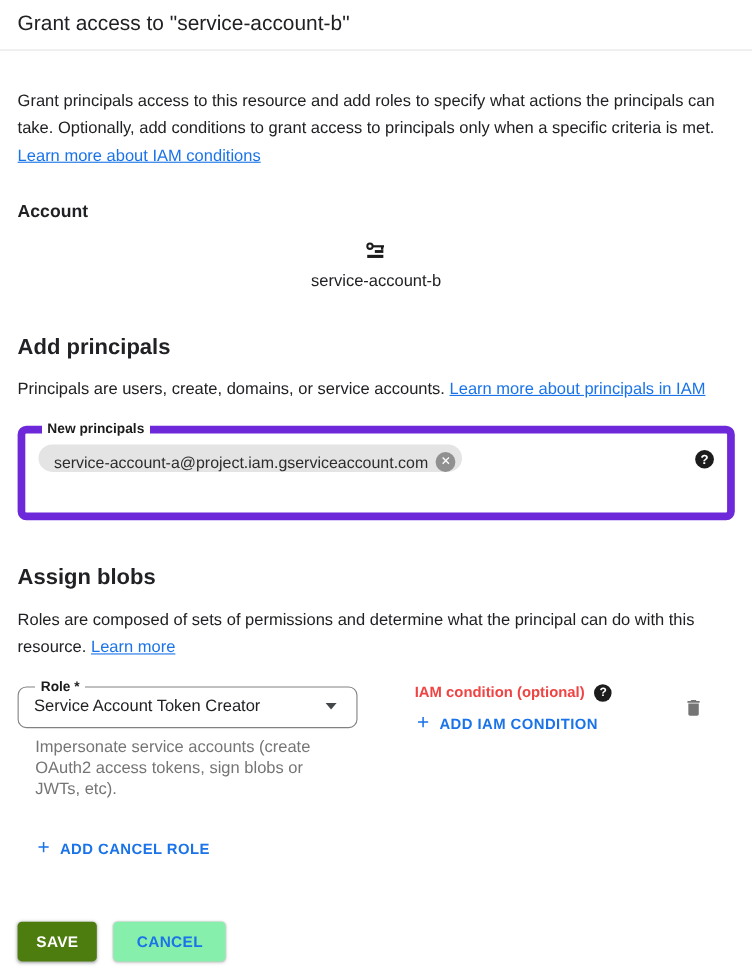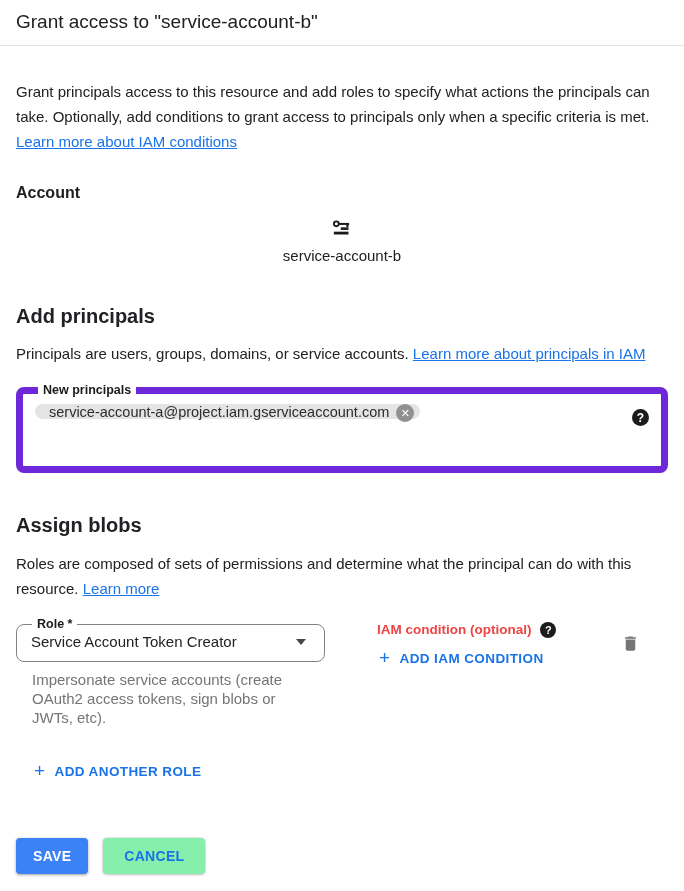--- a/index.html
+++ b/index.html
@@ -29,22 +29,22 @@
   fieldset.outlined {
     border:7px solid #6d28d9; border-radius:8px;
     margin-top:17px; padding:6px 12px 14px;
   }
   fieldset.outlined legend {
     font-size:12.5px; font-weight:700; color:#1b1b1b;
     padding:0 5px; margin-left:3px; line-height:15px;
   }
   .principals-field-inner { min-height:48px; display:flex; align-items:flex-start; }
   .chip {
-    display:inline-flex; align-items:flex-start; gap:7px;
-    background:#e4e4e4; border-radius:14px; height:15px;
+    display:inline-flex; align-items:flex-end; gap:7px;
+    background:#e4e4e4; border-radius:14px; height:25px;
     padding:0 6px 0 14px; font-size:14.5px; color:#2d2d2d; max-width:560px;
   }
   .chip-close {
     width:18px; height:18px; border-radius:50%; background:#909090;
     color:#fff; font-size:11px; font-weight:700; line-height:18px;
     display:inline-flex; align-items:center; justify-content:center; cursor:pointer;
   }
   .help-icon {
     width:17px; height:17px; border-radius:50%; background:#1c1c1c;
     color:#fff; font-size:12px; font-weight:700;
@@ -90,21 +90,21 @@
   .plus-glyph { font-size:19px; font-weight:400; line-height:16px; }
   .add-condition-btn { margin-top:12px; margin-left:2px; }
 
   .trash-col { margin-left:auto; margin-right:26px; margin-top:14px; }
   .trash-btn { background:none; border:none; cursor:pointer; padding:2px; }
 
   .add-role-btn { margin-top:36px; margin-left:18px; }
 
   .footer { position:absolute; left:16px; top:838px; display:flex; align-items:center; }
   .save-btn {
-    background:#3b82f6; color:#fff; border:none; border-radius:4px;
+    background:#4d7c0f; color:#fff; border:none; border-radius:4px;
     font-size:14px; font-weight:700; letter-spacing:0.3px;
     padding:10px 17px; cursor:pointer;
     font-family:"Liberation Sans","DejaVu Sans",sans-serif;
     box-shadow:0 1px 2px rgba(60,64,67,0.3), 0 1px 3px 1px rgba(60,64,67,0.15);
   }
   .cancel-btn {
     background:#86efac; color:#1a73e8; border:none; border-radius:4px;
     font-size:14px; font-weight:700; letter-spacing:0.3px;
     padding:10px 21px; margin-left:15px; cursor:pointer;
     font-family:"Liberation Sans","DejaVu Sans",sans-serif;
@@ -129,21 +129,21 @@
       <circle cx="5.2" cy="7" r="2.9" fill="none" stroke="#1b1b1b" stroke-width="2.2"></circle>
       <rect x="8" y="5.9" width="12.5" height="2.4" fill="#1b1b1b"></rect>
       <rect x="17.2" y="7.5" width="2.6" height="3.4" fill="#1b1b1b"></rect>
       <rect x="10.5" y="11.2" width="9.3" height="3.1" fill="#1b1b1b"></rect>
       <rect x="2.2" y="16.4" width="17.6" height="3.4" fill="#1b1b1b"></rect>
     </svg>
     <span>service-account-b</span>
   </div>
 
   <h2 class="section-h2">Add principals</h2>
-  <p class="body-text principals-text"><span>Principals are users, groups, domains, or service accounts.</span>
+  <p class="body-text principals-text"><span>Principals are users, create, domains, or service accounts.</span>
     <a class="link">Learn more about principals in IAM</a></p>
 
   <fieldset class="outlined">
     <legend>New principals</legend>
     <div class="principals-field-inner">
       <span class="chip">
         <span>service-account-a@project.iam.gserviceaccount.com</span>
         <span class="chip-close">✕</span>
       </span>
       <span class="principals-spacer"></span>
@@ -184,21 +184,21 @@
         <svg width="19" height="21" viewBox="0 0 24 24">
           <path fill="#757575" d="M6 19c0 1.1.9 2 2 2h8c1.1 0 2-.9 2-2V7H6v12zM19 4h-3.5l-1-1h-5l-1 1H5v2h14V4z"></path>
         </svg>
       </button>
     </div>
 
   </div>
 
   <button class="text-button add-role-btn">
     <span class="plus-glyph">+</span>
-    <span>ADD ANOTHER ROLE</span>
+    <span>ADD CANCEL ROLE</span>
   </button>
 
 </div>
 
 <div class="footer">
   <button class="save-btn">SAVE</button>
   <button class="cancel-btn">CANCEL</button>
 </div>
 
 </body></html>

